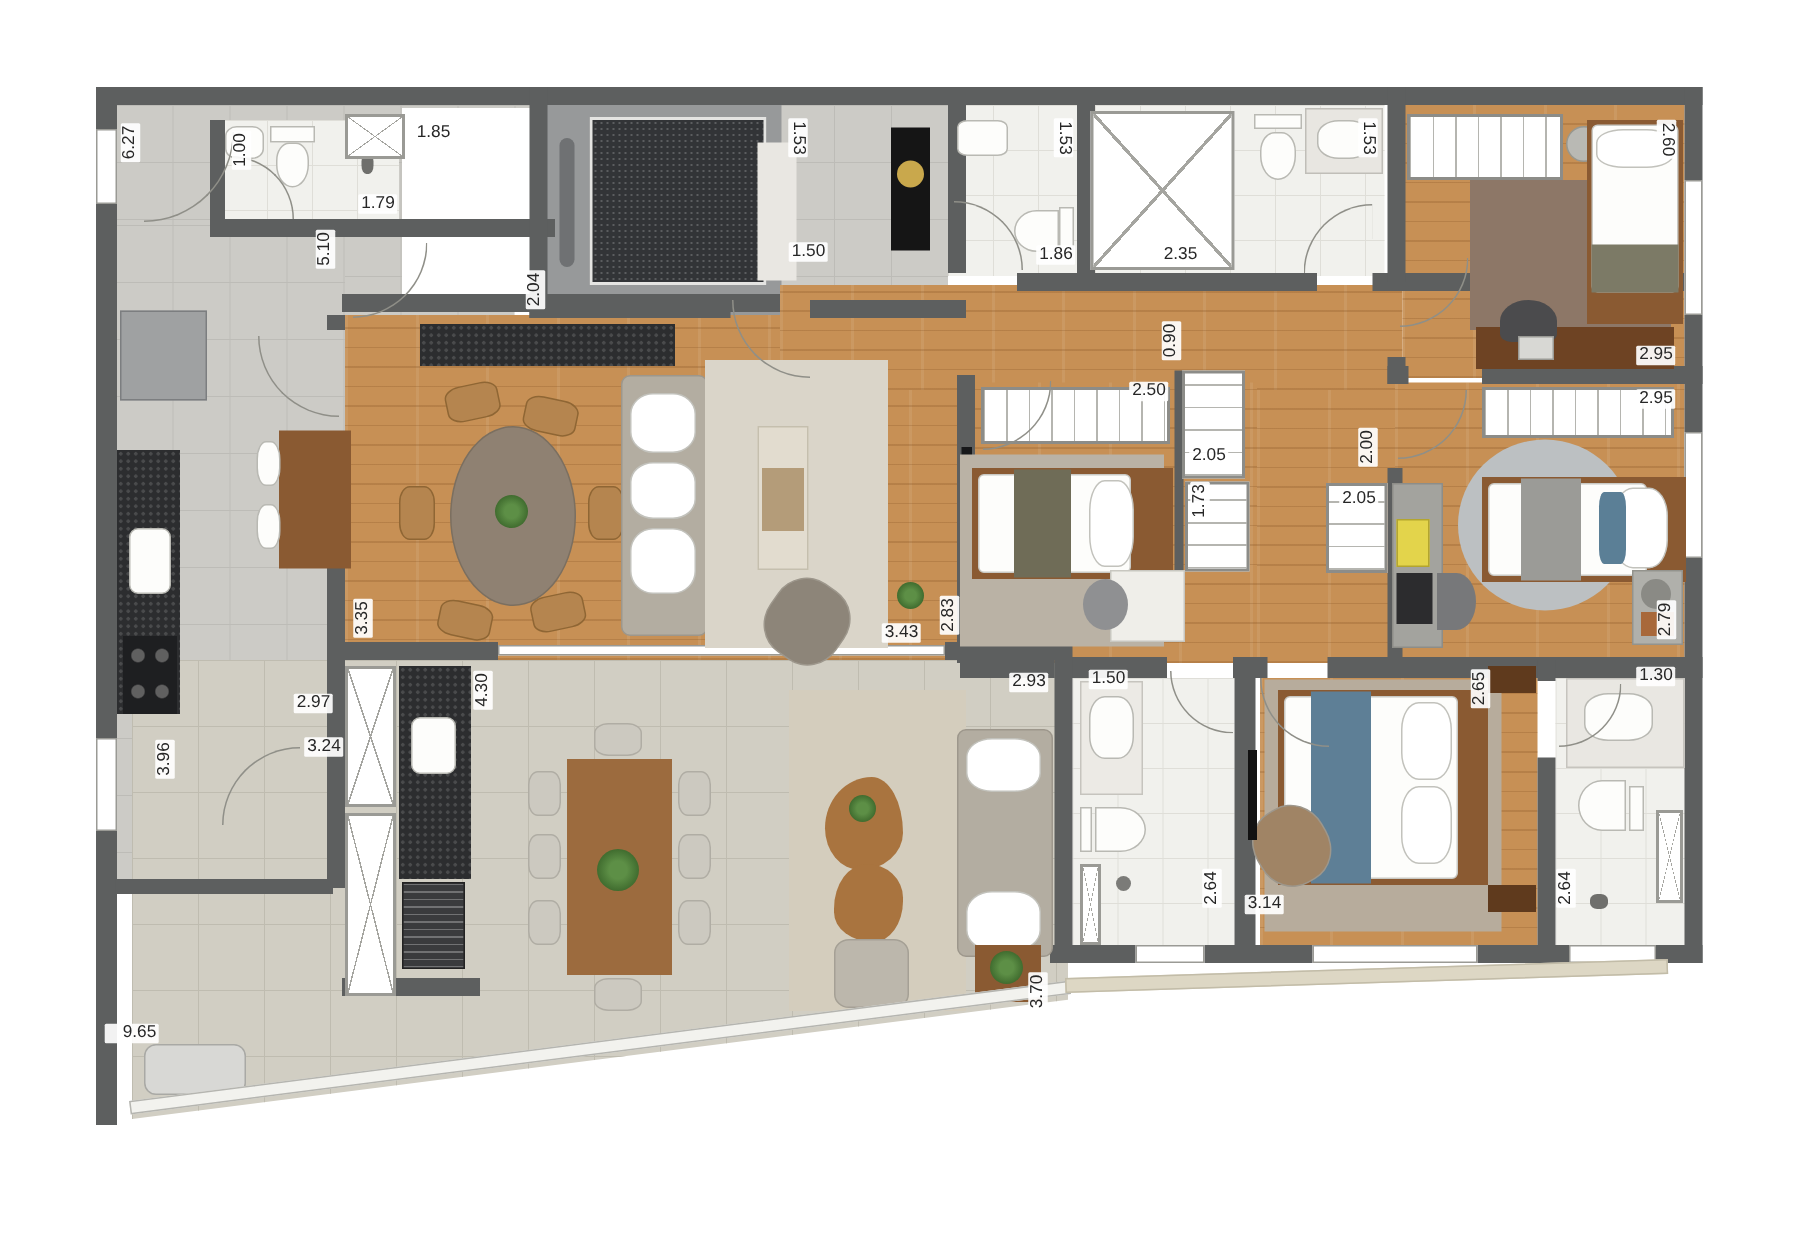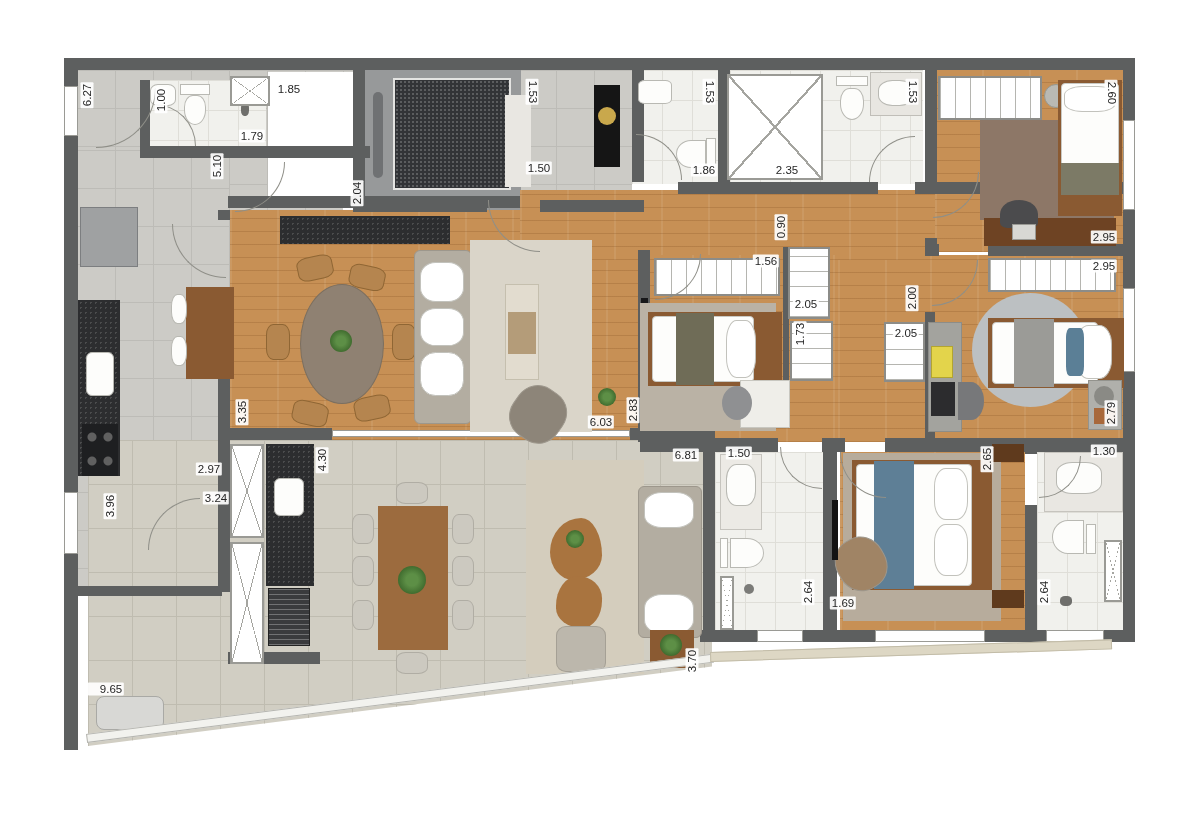--- a/index.html
+++ b/index.html
@@ -276,35 +276,35 @@
     <div class="el dim" style="left: 532px; top: 92px; transform: translate(-50%, -50%) rotate(90deg);">1.53</div>
     <div class="el dim" style="left: 539px; top: 168px; transform: translate(-50%, -50%) rotate(0deg);">1.50</div>
     <div class="el dim" style="left: 704px; top: 170px; transform: translate(-50%, -50%) rotate(0deg);">1.86</div>
     <div class="el dim" style="left: 709px; top: 92px; transform: translate(-50%, -50%) rotate(90deg);">1.53</div>
     <div class="el dim" style="left: 787px; top: 170px; transform: translate(-50%, -50%) rotate(0deg);">2.35</div>
     <div class="el dim" style="left: 912px; top: 92px; transform: translate(-50%, -50%) rotate(90deg);">1.53</div>
     <div class="el dim" style="left: 1111px; top: 93px; transform: translate(-50%, -50%) rotate(90deg);">2.60</div>
     <div class="el dim" style="left: 1104px; top: 237px; transform: translate(-50%, -50%) rotate(0deg);">2.95</div>
     <div class="el dim" style="left: 1104px; top: 266px; transform: translate(-50%, -50%) rotate(0deg);">2.95</div>
     <div class="el dim" style="left: 781px; top: 227px; transform: translate(-50%, -50%) rotate(-90deg);">0.90</div>
-    <div class="el dim" style="left: 766px; top: 261px; transform: translate(-50%, -50%) rotate(0deg);">1.56</div>
+    <div class="el dim" style="left: 766px; top: 261px; transform: translate(-50%, -50%) rotate(0deg);">2.50</div>
     <div class="el dim" style="left: 806px; top: 304px; transform: translate(-50%, -50%) rotate(0deg);">2.05</div>
     <div class="el dim" style="left: 800px; top: 334px; transform: translate(-50%, -50%) rotate(-90deg);">1.73</div>
     <div class="el dim" style="left: 912px; top: 298px; transform: translate(-50%, -50%) rotate(-90deg);">2.00</div>
     <div class="el dim" style="left: 906px; top: 333px; transform: translate(-50%, -50%) rotate(0deg);">2.05</div>
     <div class="el dim" style="left: 242px; top: 412px; transform: translate(-50%, -50%) rotate(-90deg);">3.35</div>
-    <div class="el dim" style="left: 601px; top: 422px; transform: translate(-50%, -50%) rotate(0deg);">6.03</div>
+    <div class="el dim" style="left: 601px; top: 422px; transform: translate(-50%, -50%) rotate(0deg);">3.43</div>
     <div class="el dim" style="left: 633px; top: 410px; transform: translate(-50%, -50%) rotate(-90deg);">2.83</div>
     <div class="el dim" style="left: 209px; top: 469px; transform: translate(-50%, -50%) rotate(0deg);">2.97</div>
     <div class="el dim" style="left: 216px; top: 498px; transform: translate(-50%, -50%) rotate(0deg);">3.24</div>
     <div class="el dim" style="left: 110px; top: 506px; transform: translate(-50%, -50%) rotate(-90deg);">3.96</div>
     <div class="el dim" style="left: 322px; top: 460px; transform: translate(-50%, -50%) rotate(-90deg);">4.30</div>
-    <div class="el dim" style="left: 686px; top: 455px; transform: translate(-50%, -50%) rotate(0deg);">6.81</div>
+    <div class="el dim" style="left: 686px; top: 455px; transform: translate(-50%, -50%) rotate(0deg);">2.93</div>
     <div class="el dim" style="left: 739px; top: 453px; transform: translate(-50%, -50%) rotate(0deg);">1.50</div>
     <div class="el dim" style="left: 987px; top: 459px; transform: translate(-50%, -50%) rotate(-90deg);">2.65</div>
     <div class="el dim" style="left: 1104px; top: 451px; transform: translate(-50%, -50%) rotate(0deg);">1.30</div>
     <div class="el dim" style="left: 1111px; top: 413px; transform: translate(-50%, -50%) rotate(-90deg);">2.79</div>
     <div class="el dim" style="left: 808px; top: 592px; transform: translate(-50%, -50%) rotate(-90deg);">2.64</div>
-    <div class="el dim" style="left: 843px; top: 603px; transform: translate(-50%, -50%) rotate(0deg);">1.69</div>
+    <div class="el dim" style="left: 843px; top: 603px; transform: translate(-50%, -50%) rotate(0deg);">3.14</div>
     <div class="el dim" style="left: 1044px; top: 592px; transform: translate(-50%, -50%) rotate(-90deg);">2.64</div>
     <div class="el dim" style="left: 692px; top: 661px; transform: translate(-50%, -50%) rotate(-90deg);">3.70</div>
-    <div class="el dim" style="left: 106px; top: 689px; transform: translate(-50%, -50%) rotate(0deg); padding-left: 12px;">9.65</div>
+    <div class="el dim" style="left: 88px; top: 689px; transform: translate(-50%, -50%) rotate(0deg); padding-left: 12px;">9.65</div>
   </div>
 
 </body></html>

